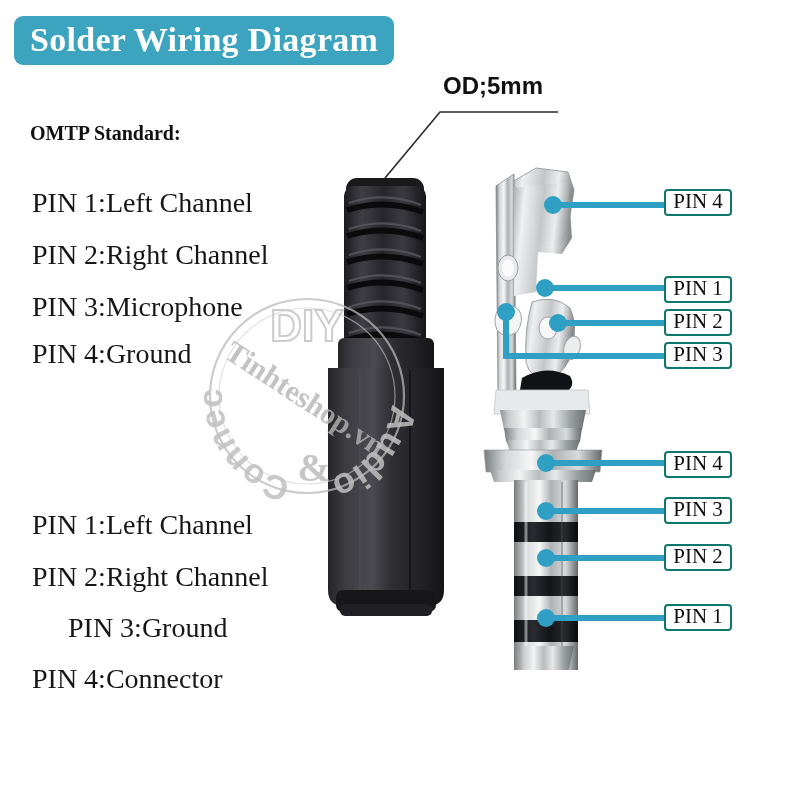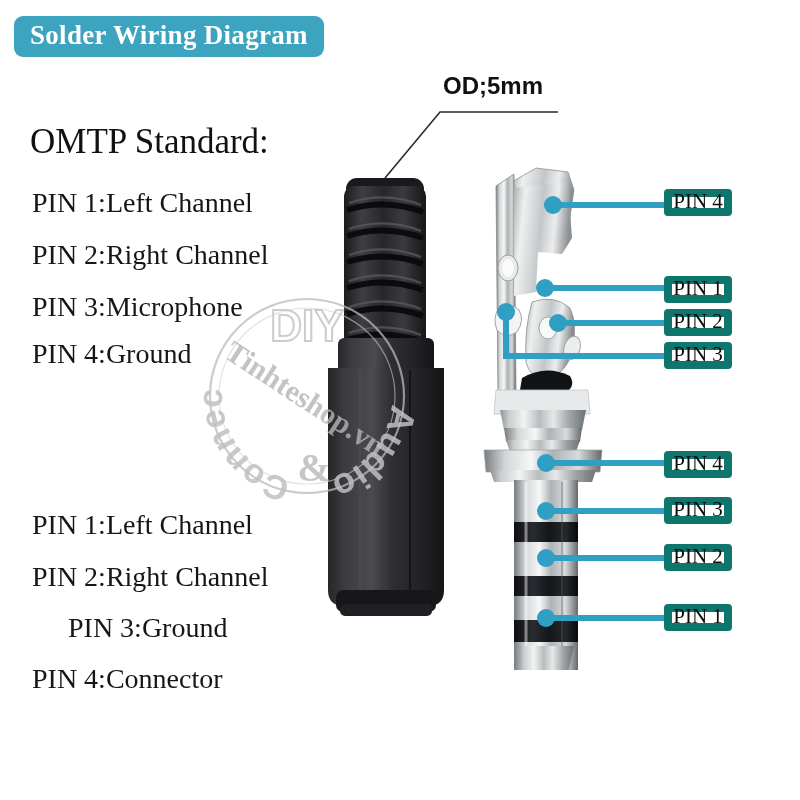--- a/index.html
+++ b/index.html
@@ -13,32 +13,32 @@
 
   
   .title-bar{
     position:absolute;left:14px;top:16px;
     padding:4px 16px 6px 16px;
     border-radius:9px;
     background:#3da4c0;
     color:#ffffff;
     font-family:"Liberation Serif", serif;
     font-weight:bold;
-    font-size:27px;
+    font-size:34px;
     letter-spacing:.3px;
     line-height:1.15;
     white-space:nowrap;
   }
 
   
   .std-head{
     position:absolute;
     font-family:"Liberation Serif", serif;
-    font-weight:normal;
-    font-size:35px;
+    font-weight:bold;
+    font-size:20px;
     color:#111;
     white-space:nowrap;
   }
   .pin-line{
     position:absolute;
     font-family:"Liberation Serif", serif;
     font-size:28px;
     color:#161616;
     white-space:nowrap;
   }
@@ -51,21 +51,21 @@
     font-weight:bold;
     font-size:24px;
     color:#111;
     white-space:nowrap;
   }
 
   
   .callout{
     position:absolute;
     box-sizing:border-box;
-    border:8px solid #0f766e;
+    border:2px solid #0f766e;
     border-radius:4px;
     background:#ffffff;
     color:#0d0d0d;
     font-family:"Liberation Serif", serif;
     font-size:21px;
     line-height:1;
     display:flex;align-items:center;justify-content:center;
     white-space:nowrap;
     padding-bottom:2px;
   }

